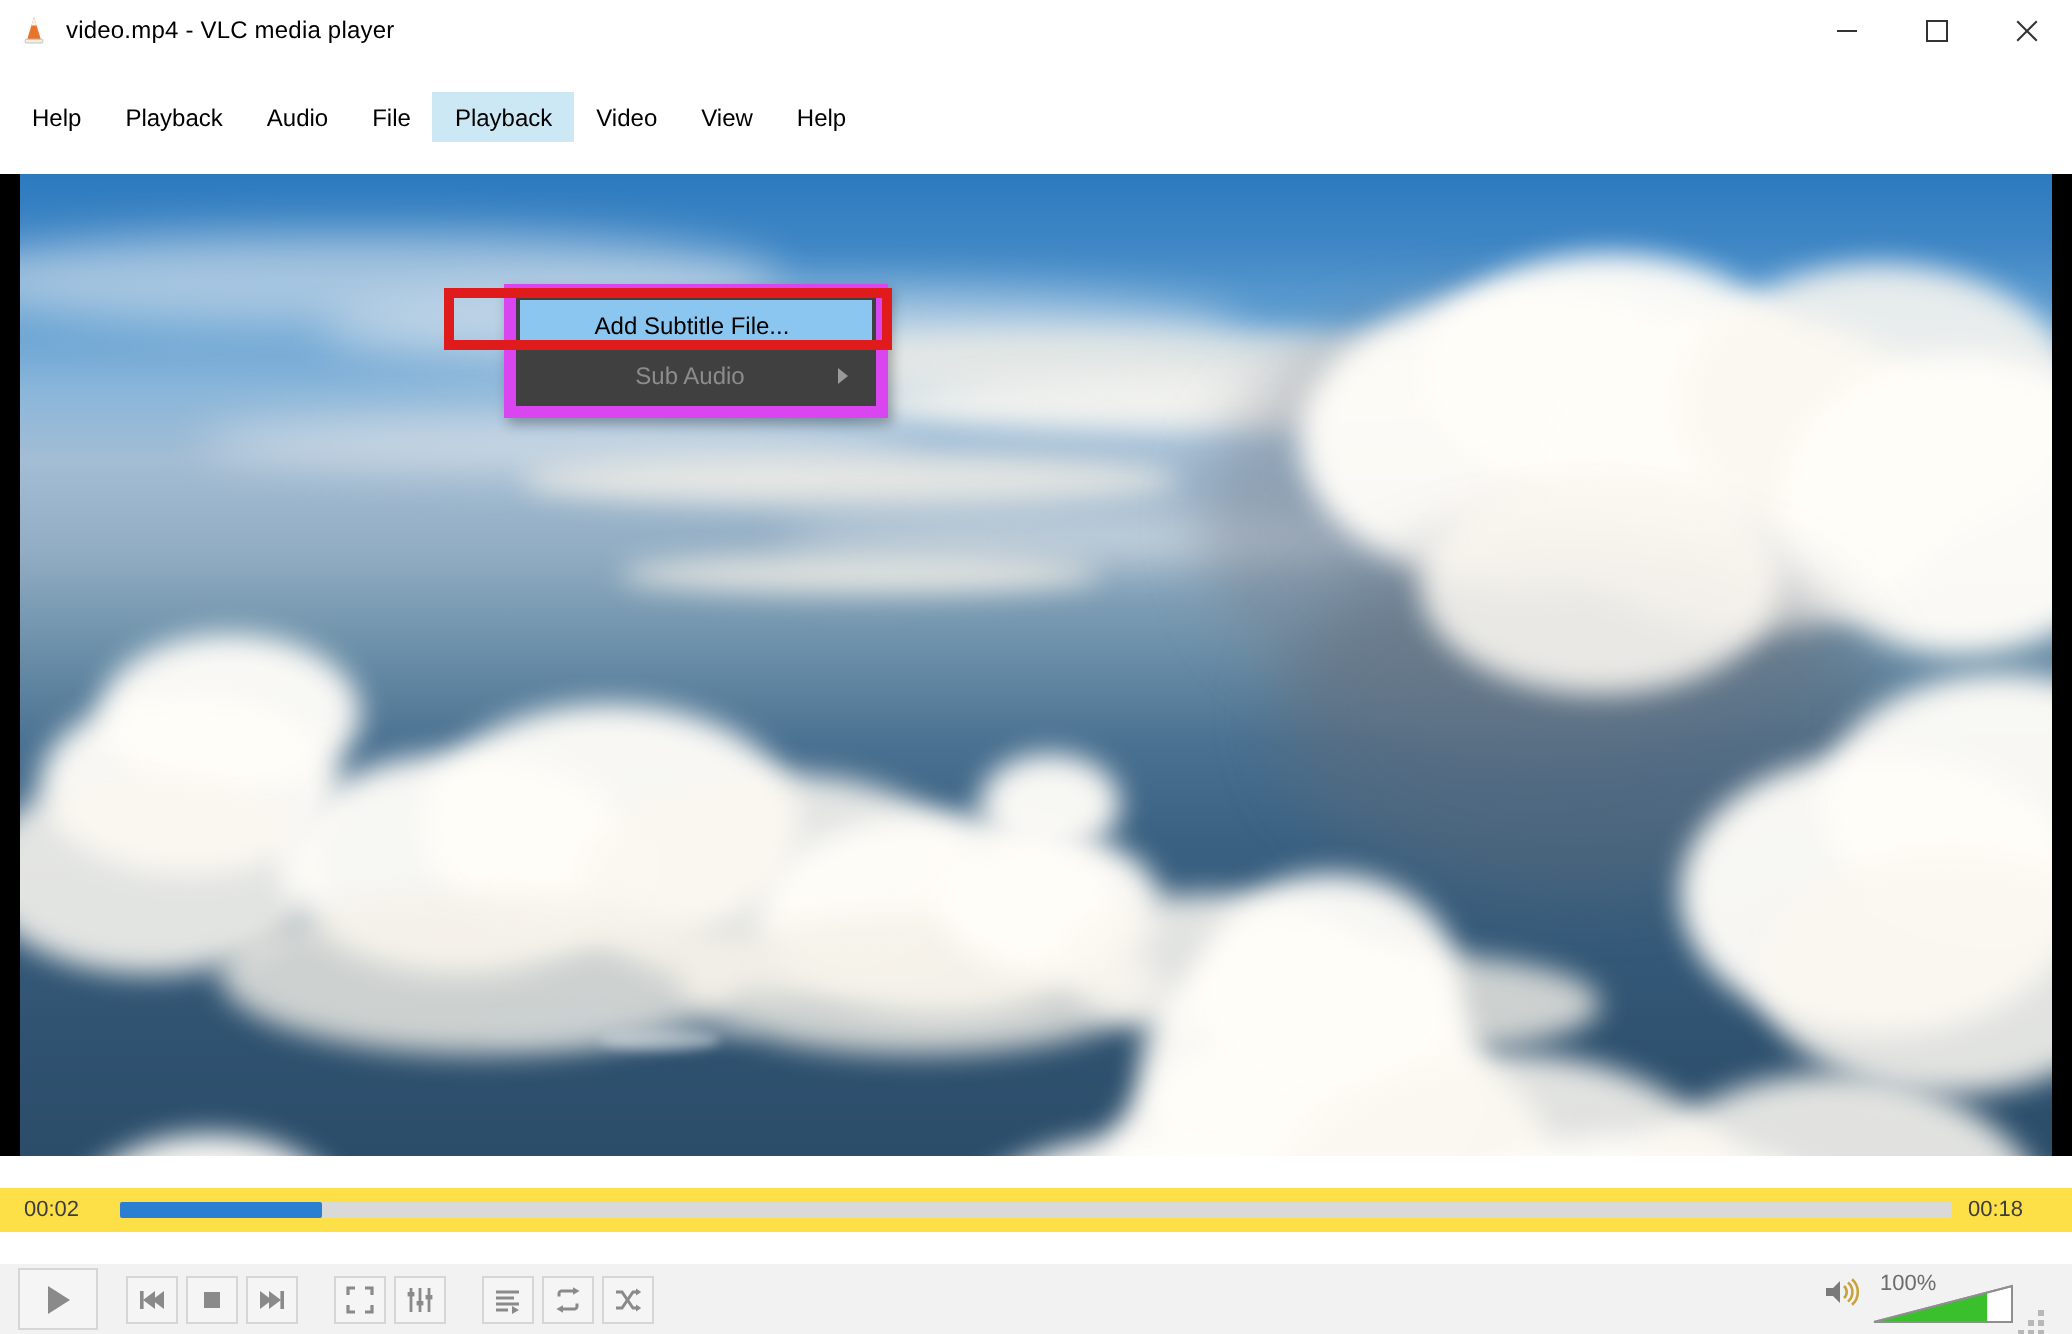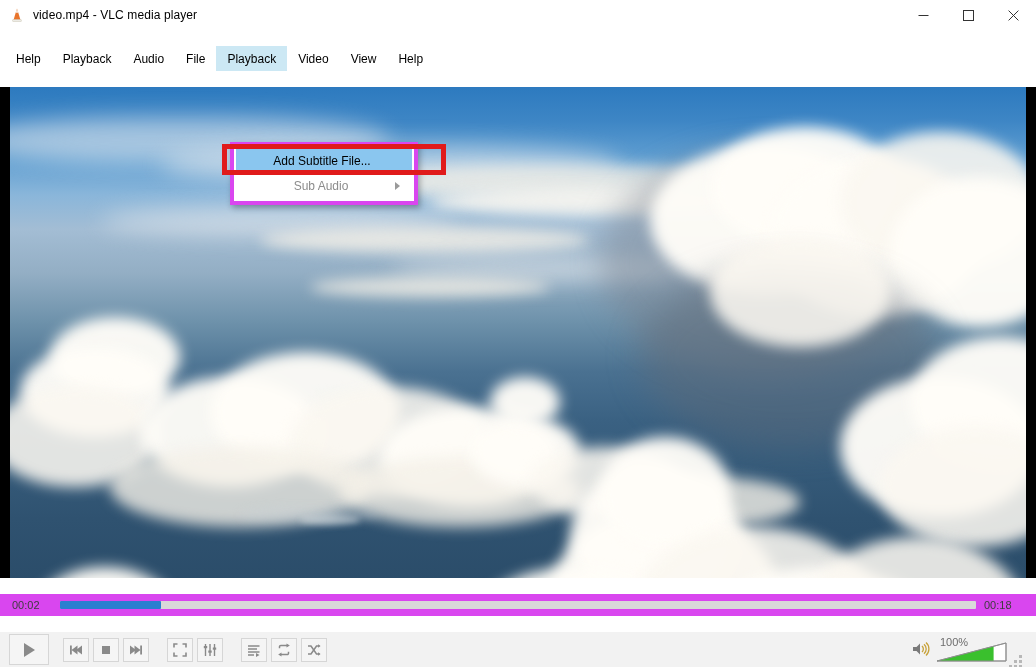--- a/index.html
+++ b/index.html
@@ -138,25 +138,25 @@
     filter: blur(14px);
   }
   .cl.dark {
     background: rgba(96,106,120,0.45);
     filter: blur(16px);
   }
 
   
   .dropdown {
     position: absolute;
-    left: 230px;
+    left: 252px;
     top: 55px;
     width: 180px;
-    background: #ffffff;
-    border: 4px solid #d946ef;
+    background: #404040;
+    border: 6px solid #d946ef;
     box-shadow: 2px 3px 6px rgba(0,0,0,0.30);
     z-index: 50;
     padding: 2px 0 3px 0;
   }
   .dd-item {
     height: 25px;
     display: flex;
     align-items: center;
     font-size: 12px;
     color: #000000;
@@ -192,21 +192,21 @@
     height: 31px;
     border: 5px solid #e01b1b;
     box-sizing: border-box;
     z-index: 60;
     pointer-events: none;
   }
 
   
   .seekrow {
     height: 22px;
-    background: #d946ef;
+    background: #fde047;
     display: flex;
     align-items: center;
     flex: 0 0 auto;
     padding: 0 12px;
   }
   .time-label {
     font-size: 11px;
     color: #3d3d3d;
     width: 40px;
     flex: 0 0 auto;
@@ -252,21 +252,21 @@
     margin-left: 3px;
   }
   .ctrl.sm {
     width: 24px; height: 22px;
   }
   .group-gap { width: 14px; flex: 0 0 auto; }
   .spacer { flex: 1 1 auto; }
 
   .volume-area {
     display: flex;
-    align-items: flex-end;
+    align-items: center;
     margin-right: 6px;
     position: relative;
   }
   .speaker {
     margin-right: 6px;
     margin-bottom: 2px;
   }
   .vol-wrap {
     position: relative;
     width: 72px;

